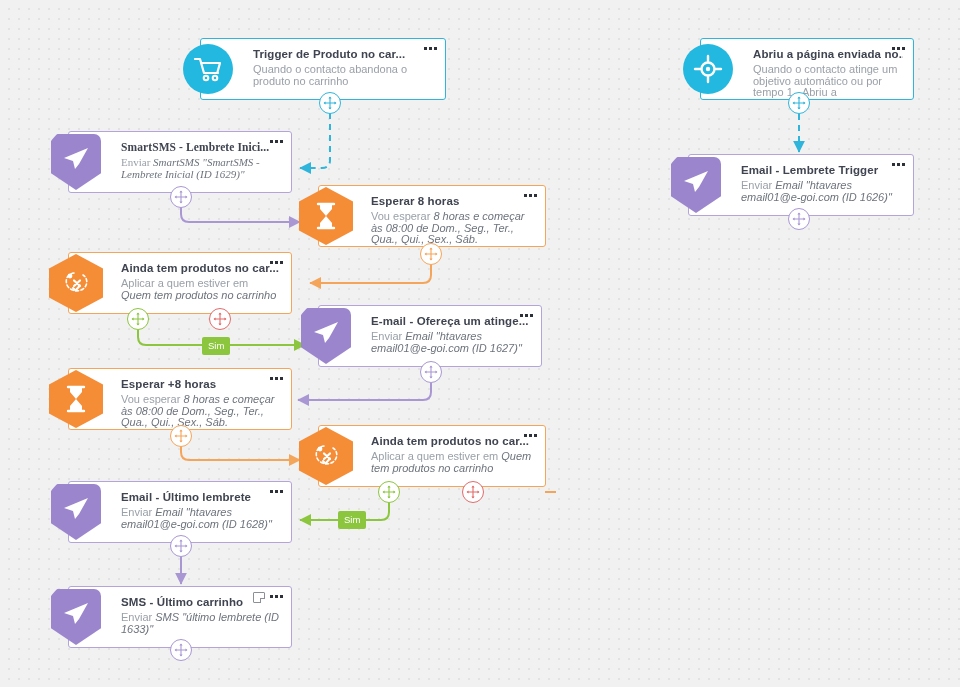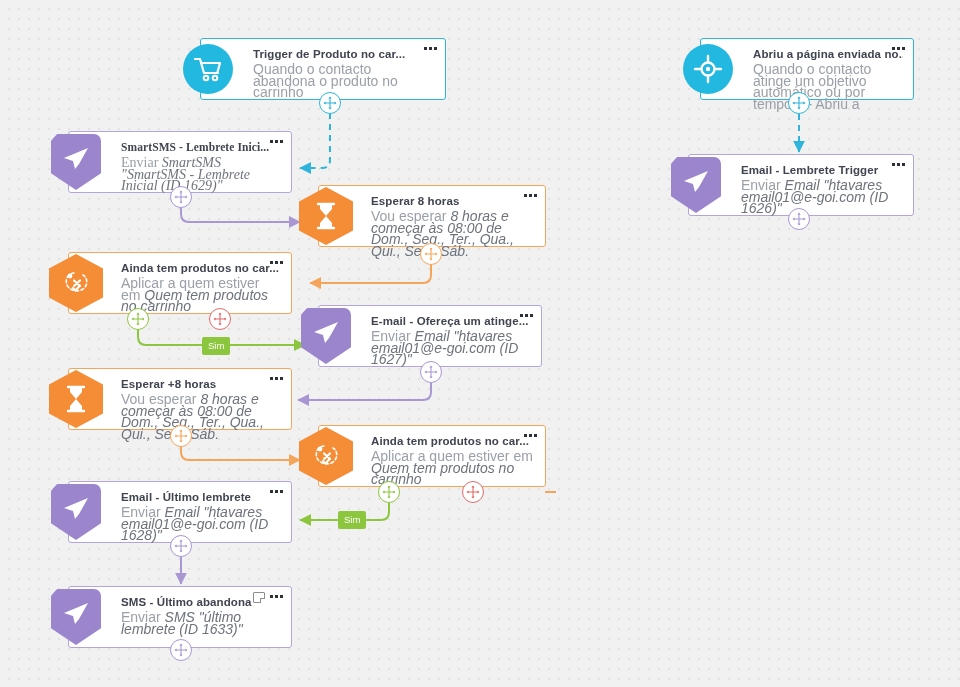--- a/index.html
+++ b/index.html
@@ -51,21 +51,21 @@
     font-size: 11.5px;
     font-weight: bold;
     color: #3f4450;
     letter-spacing: .1px;
     line-height: 14px;
     white-space: nowrap;
     overflow: hidden;
   }
   .node .sub {
     margin-top: 3px;
-    font-size: 14px;
+    font-size: 11px;
     line-height: 11.5px;
     color: #9aa0a8;
     font-style: normal;
   }
   .node .sub em {
     font-style: italic;
     color: #6d737c;
   }
 
   
@@ -479,21 +479,21 @@
 
   <div class="node accent-purple" style="left:68px; top:586px; width:224px;">
     <div class="icon-wrap">
       <div class="ico-shield">
         <svg width="28" height="26" viewBox="0 0 28 26" style="margin-top:-6px;">
           <path d="M26,2 L2,12 L11,15 L26,2 Z M11,15 L13,23 L17,18 L26,2 Z" fill="#fff"></path>
         </svg>
       </div>
     </div>
     <div class="body">
-      <div class="title">SMS - Último abandona</div>
+      <div class="title">SMS - Último carrinho</div>
       <div class="sub">
         <span>Enviar</span>
         <em>SMS "último lembrete (ID 1633)"</em>
       </div>
     </div>
     <div class="note-icon"></div>
     <div class="kebab">
         <i></i>
         <i></i>
         <i></i>

